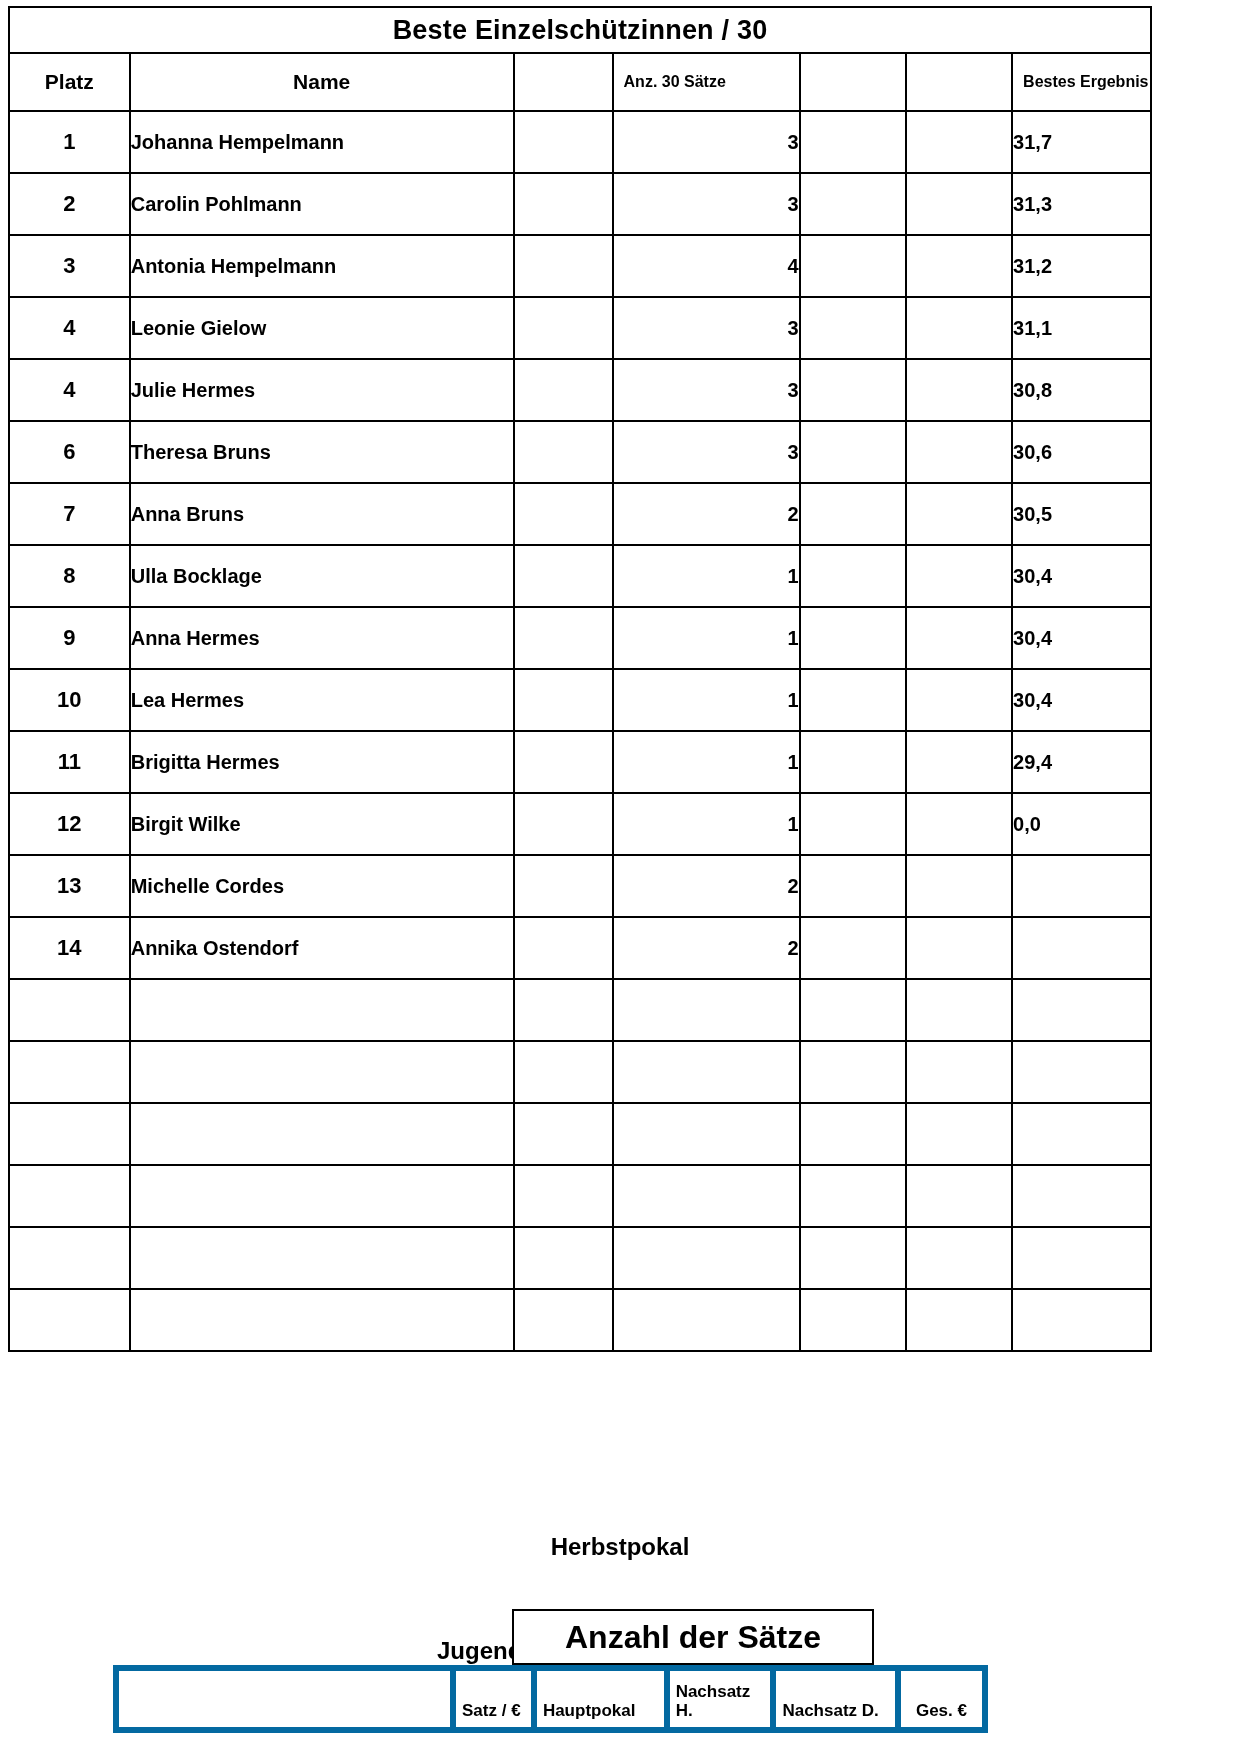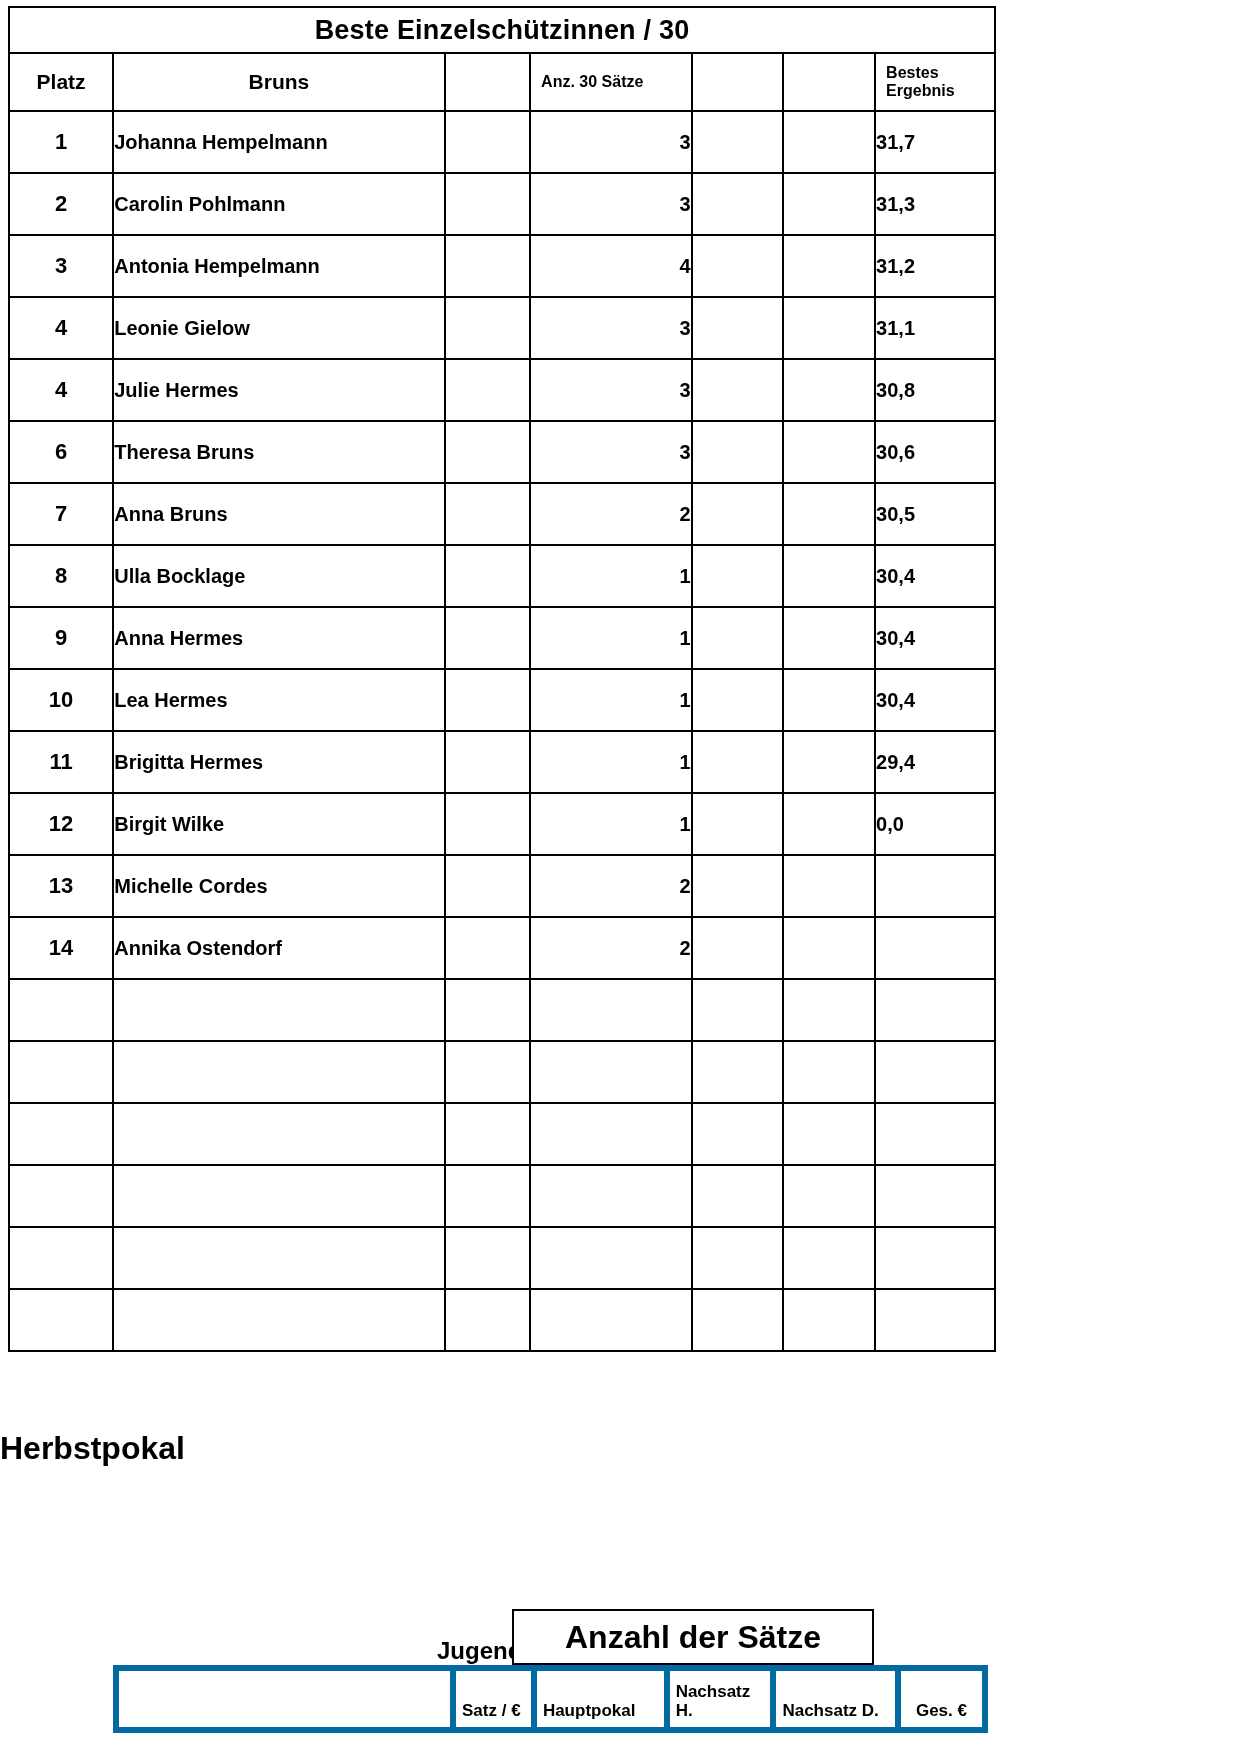--- a/index.html
+++ b/index.html
@@ -25,21 +25,21 @@
   
   .main-table-wrap {
     position: absolute;
     left: 8px;
     top: 6px;
     width: 988px;
   }
   table.grid {
     border-collapse: collapse;
     table-layout: fixed;
-    width: 988px;
+    width: 1144px;
     border-radius: 23px;
   }
   table.grid td, table.grid th {
     border: 2px solid #000000;
     padding: 0;
     vertical-align: middle;
   }
 
   .title-cell {
     text-align: center;
@@ -91,23 +91,24 @@
   col.w-blank { width: 82px; }
   col.w-anz   { width: 155px; }
   col.w-g1    { width: 88px; }
   col.w-g2    { width: 88px; }
   col.w-best  { width: 115px; }
 
   
   .herbst-title {
     position: absolute;
     left: 0;
-    top: 1430px;
+    top: 1533px;
     width: 1240px;
-    font-size: 32px;
+    text-align: center;
+    font-size: 24px;
     font-weight: bold;
   }
 
   .jugend-label {
     position: absolute;
     left: 437px;
     top: 1637px;
     font-size: 24px;
     font-weight: bold;
     z-index: 1;
@@ -173,21 +174,21 @@
         <col class="w-g1">
         <col class="w-g2">
         <col class="w-best">
       </colgroup>
       <tbody id="table-body">
         <tr>
           <td class="title-cell" colspan="7">Beste Einzelschützinnen / 30</td>
         </tr>
         <tr>
           <td class="hdr">Platz</td>
-          <td class="hdr">Bruns</td>
+          <td class="hdr">Name</td>
           <td class="hdr"></td>
           <td class="hdr small left">Anz. 30 Sätze</td>
           <td class="hdr"></td>
           <td class="hdr"></td>
           <td class="hdr small left">Bestes Ergebnis</td>
         </tr>
       <tr>
             <td class="row-cell c-platz">1</td>
             <td class="row-cell c-name">Johanna Hempelmann</td>
             <td class="row-cell"></td>

